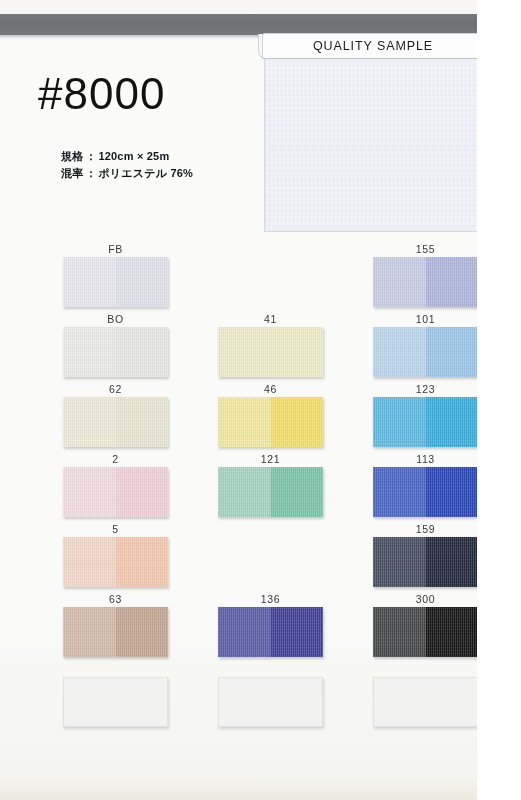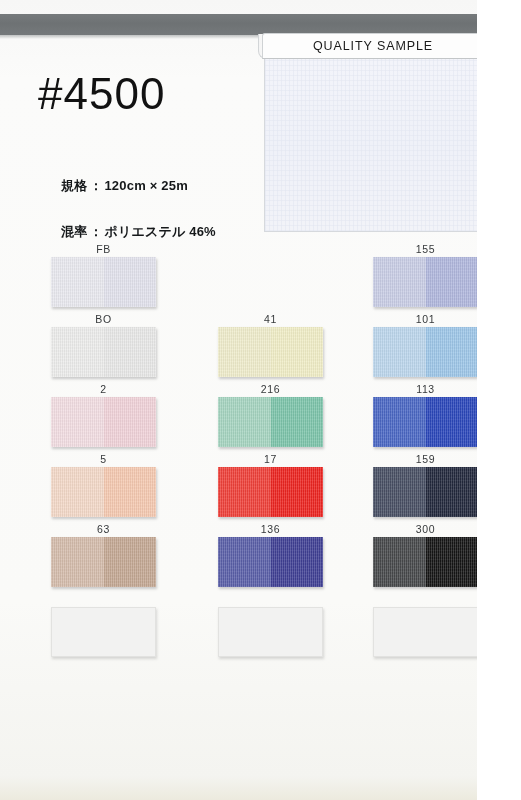--- a/index.html
+++ b/index.html
@@ -117,46 +117,45 @@
   }
 
   
   #specs {
     position: absolute;
     left: 61px;
     top: 148px;
     color: #15181a;
   }
   .spec-row {
-    font-size: 13px;
+    font-size: 11px;
     line-height: 17px;
     white-space: nowrap;
     font-weight: 700;
-    margin-top: 29px;
   }
   .spec-key { letter-spacing: 0.2px; }
   .spec-sep { padding: 0 2px; }
   .spec-val { font-weight: 700; letter-spacing: 0.2px; }
 
   
   #grid {
     position: absolute;
     left: 0;
     top: 242px;
     width: 521px;
   }
   .grid-row {
     position: relative;
     height: 70px;
   }
   .cell {
     position: absolute;
     width: 105px;
   }
-  .cell.c0 { left: 51px; }
+  .cell.c0 { left: 63px; }
   .cell.c1 { left: 218px; }
   .cell.c2 { left: 373px; }
 
   .cell-label {
     height: 15px;
     text-align: center;
     font-size: 10.5px;
     color: #35383a;
     letter-spacing: 0.6px;
     line-height: 15px;
@@ -202,28 +201,28 @@
   <div id="topbar-shadow"></div>
 
   <div id="sample-panel">
     <div id="sample-tab"></div>
     <div id="sample-label">
       <span id="sample-label-text">QUALITY SAMPLE</span>
     </div>
     <div id="sample-cloth"></div>
   </div>
 
-  <div id="article">#4500</div>
+  <div id="article">#8000</div>
 
   <div id="specs">
     <div class="spec-row">
       <span class="spec-key">規格</span><span class="spec-sep">：</span><span class="spec-val">120cm × 25m</span>
     </div>
     <div class="spec-row">
-      <span class="spec-key">混率</span><span class="spec-sep">：</span><span class="spec-val">ポリエステル 46%</span>
+      <span class="spec-key">混率</span><span class="spec-sep">：</span><span class="spec-val">ポリエステル 76%</span>
     </div>
   </div>
 
   <div id="grid">
       <div class="grid-row">
         <div class="cell c0">
           <div class="cell-label">FB</div>
           <div class="swatch">
             <div class="half" style="background: rgb(233, 233, 239);"></div>
             <div class="half" style="background: rgb(226, 226, 236);"></div>
@@ -255,28 +254,51 @@
         <div class="cell c2">
           <div class="cell-label">101</div>
           <div class="swatch">
             <div class="half" style="background: rgb(188, 214, 236);"></div>
             <div class="half" style="background: rgb(157, 198, 232);"></div>
           </div>
         </div>
       </div>
       <div class="grid-row">
         <div class="cell c0">
+          <div class="cell-label">62</div>
+          <div class="swatch">
+            <div class="half" style="background: rgb(238, 235, 219);"></div>
+            <div class="half" style="background: rgb(234, 230, 210);"></div>
+          </div>
+        </div>
+        <div class="cell c1">
+          <div class="cell-label">46</div>
+          <div class="swatch">
+            <div class="half" style="background: rgb(242, 234, 160);"></div>
+            <div class="half" style="background: rgb(245, 224, 106);"></div>
+          </div>
+        </div>
+        <div class="cell c2">
+          <div class="cell-label">123</div>
+          <div class="swatch">
+            <div class="half" style="background: rgb(94, 188, 228);"></div>
+            <div class="half" style="background: rgb(56, 176, 224);"></div>
+          </div>
+        </div>
+      </div>
+      <div class="grid-row">
+        <div class="cell c0">
           <div class="cell-label">2</div>
           <div class="swatch">
             <div class="half" style="background: rgb(242, 221, 226);"></div>
             <div class="half" style="background: rgb(240, 210, 216);"></div>
           </div>
         </div>
         <div class="cell c1">
-          <div class="cell-label">216</div>
+          <div class="cell-label">121</div>
           <div class="swatch">
             <div class="half" style="background: rgb(165, 212, 192);"></div>
             <div class="half" style="background: rgb(124, 196, 170);"></div>
           </div>
         </div>
         <div class="cell c2">
           <div class="cell-label">113</div>
           <div class="swatch">
             <div class="half" style="background: rgb(74, 103, 196);"></div>
             <div class="half" style="background: rgb(42, 70, 186);"></div>
@@ -284,27 +306,20 @@
         </div>
       </div>
       <div class="grid-row">
         <div class="cell c0">
           <div class="cell-label">5</div>
           <div class="swatch">
             <div class="half" style="background: rgb(243, 216, 200);"></div>
             <div class="half" style="background: rgb(245, 201, 176);"></div>
           </div>
         </div>
-        <div class="cell c1">
-          <div class="cell-label">17</div>
-          <div class="swatch">
-            <div class="half" style="background: rgb(239, 64, 57);"></div>
-            <div class="half" style="background: rgb(236, 36, 32);"></div>
-          </div>
-        </div>
         <div class="cell c2">
           <div class="cell-label">159</div>
           <div class="swatch">
             <div class="half" style="background: rgb(71, 79, 99);"></div>
             <div class="half" style="background: rgb(34, 40, 60);"></div>
           </div>
         </div>
       </div>
       <div class="grid-row">
         <div class="cell c0">

